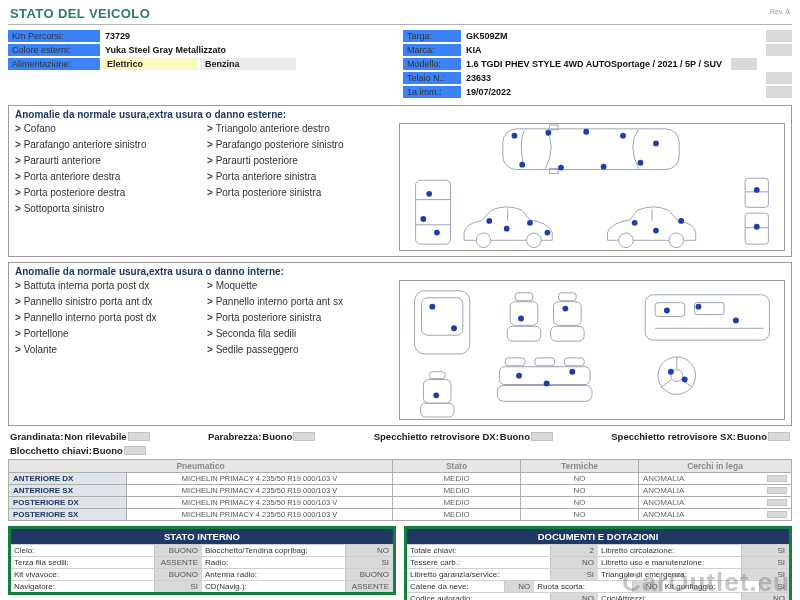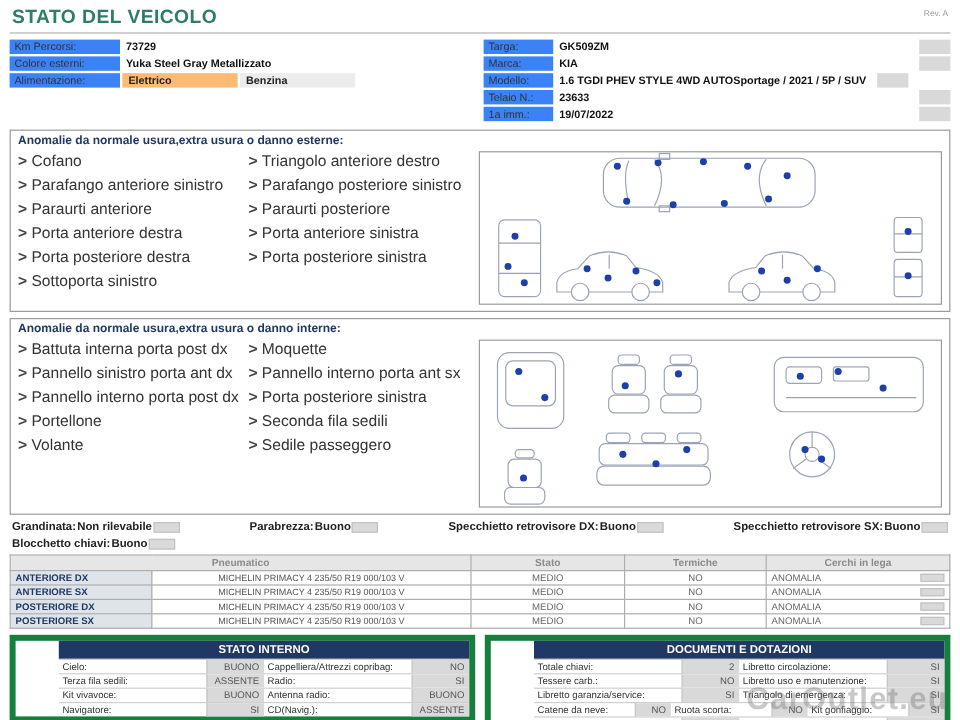--- a/index.html
+++ b/index.html
@@ -2,41 +2,41 @@
 <html><head>
 <meta charset="utf-8">
 <style>
   * { box-sizing: border-box; margin: 0; padding: 0; }
   html,body { width: 800px; height: 600px; }
   body { font-family: "Liberation Sans", sans-serif; background: #fff; color: #222; }
   .page { position: relative; width: 800px; height: 600px; padding: 5px 8px 2px; background: #fff; overflow: hidden; }
 
   
   .header { display: flex; justify-content: space-between; align-items: flex-start; padding: 1px 2px 3px; border-bottom: 1px solid #b3b3b3; }
-  .title { color: #2e7d68; font-size: 16px; font-weight: bold; letter-spacing: .4px; }
+  .title { color: #2e7d68; font-size: 13px; font-weight: bold; letter-spacing: .4px; }
   .rev { font-size: 7px; color: #999; padding-top: 2px; }
 
   
   .info { display: flex; gap: 10px; margin-top: 5px; font-size: 9px; }
   .info-left { width: 385px; }
   .info-right { flex: 1; }
   .irow { display: flex; margin-bottom: 2px; align-items: stretch; }
   .ilbl { background: #3b82f6; padding: 1px 4px; color: #333; flex-shrink: 0; }
   .info-left .ilbl { width: 92px; }
   .info-right .ilbl { width: 58px; }
   .ival { font-weight: bold; padding: 1px 5px; flex: 1; color: #111; }
-  .ival2 { font-weight: bold; padding: 1px 5px; width: 96px; background: #fdba74; margin-left: 2px; }
+  .ival2 { font-weight: bold; padding: 1px 5px; width: 96px; background: #fef9c3; margin-left: 2px; }
   .ival3 { font-weight: bold; padding: 1px 5px; width: 96px; background: #ececec; margin-left: 2px; }
   .tail { width: 26px; background: #d9d9d9; margin-left: 2px; flex-shrink: 0; }
 
   
   .anom { border: 1px solid #9b9b9b; margin-top: 5px; padding: 3px 6px 5px; }
   .anom-title { color: #1f3864; font-weight: bold; font-size: 10px; margin-bottom: 3px; }
   .anom-body { display: flex; }
-  .anom-list { list-style: none; width: 192px; font-size: 13px; color: #333; }
+  .anom-list { list-style: none; width: 192px; font-size: 10px; color: #333; }
   .anom-list li { margin-bottom: 5px; }
   .anom-list li::before { content: "> "; font-weight: bold; color: #444; }
   .diagram { border: 1px solid #9b9b9b; flex: 1; background: #fff; }
   .diagram.ext { height: 128px; }
   .diagram.int { height: 140px; }
   .diagram svg { width: 100%; height: 100%; display: block; }
   .sketch { stroke: #9aa3b5; fill: none; stroke-width: 1; }
   .sketch-fill { stroke: #9aa3b5; fill: #fff; stroke-width: 1; }
   .dot { fill: #1e3faa; stroke: none; }
 
@@ -54,21 +54,21 @@
   .tires td.pos { background: #dfe3ea; color: #1f3864; font-weight: bold; width: 118px; }
   .tires td.tire { text-align: center; color: #555; width: 266px; font-size: 7.5px; }
   .tires td.state { text-align: center; color: #666; width: 128px; }
   .tires td.thermal { text-align: center; color: #666; width: 118px; }
   .tires td.rim { color: #666; }
   .rim-inner { display: flex; justify-content: space-between; align-items: center; }
   .rim-inner .sbox { height: 7px; width: 20px; }
 
   
   .bottom { display: flex; gap: 8px; margin-top: 5px; }
-  .btable { border: 5px solid #15803d; padding-left: 36px; }
+  .btable { border: 3px solid #15803d; }
   .btable.l { width: 388px; align-self: flex-start; }
   .btable.r { flex: 1; }
   .bhead { background: #1f3864; color: #fff; text-align: center; font-weight: bold; font-size: 9.5px; padding: 2px; }
   .brow { display: flex; border-top: 1px solid #cfcfcf; font-size: 8px; }
   .blbl { flex: 1; padding: 1px 3px; color: #333; }
   .bval { width: 48px; background: #d9d9d9; text-align: right; padding: 1px 4px; color: #555; border-left: 1px solid #c6c6c6; flex-shrink: 0; }
 
   .watermark { position: absolute; right: 10px; bottom: 2px; font-size: 26px; font-weight: bold; color: rgba(125,125,125,.42); letter-spacing: 1px; pointer-events: none; }
 </style>
 </head>
@@ -388,21 +388,21 @@
       </tr>
     </tbody>
   </table>
 
   <div class="bottom">
     <div class="btable l">
       <div class="bhead">STATO INTERNO</div>
       <div class="brow">
         <span class="blbl">Cielo:</span>
         <span class="bval">BUONO</span>
-        <span class="blbl">Cappelliera/Attrezzi copribag:</span>
+        <span class="blbl">Blocchetto/Tendina copribag:</span>
         <span class="bval">NO</span>
       </div>
       <div class="brow">
         <span class="blbl">Terza fila sedili:</span>
         <span class="bval">ASSENTE</span>
         <span class="blbl">Radio:</span>
         <span class="bval">SI</span>
       </div>
       <div class="brow">
         <span class="blbl">Kit vivavoce:</span>

